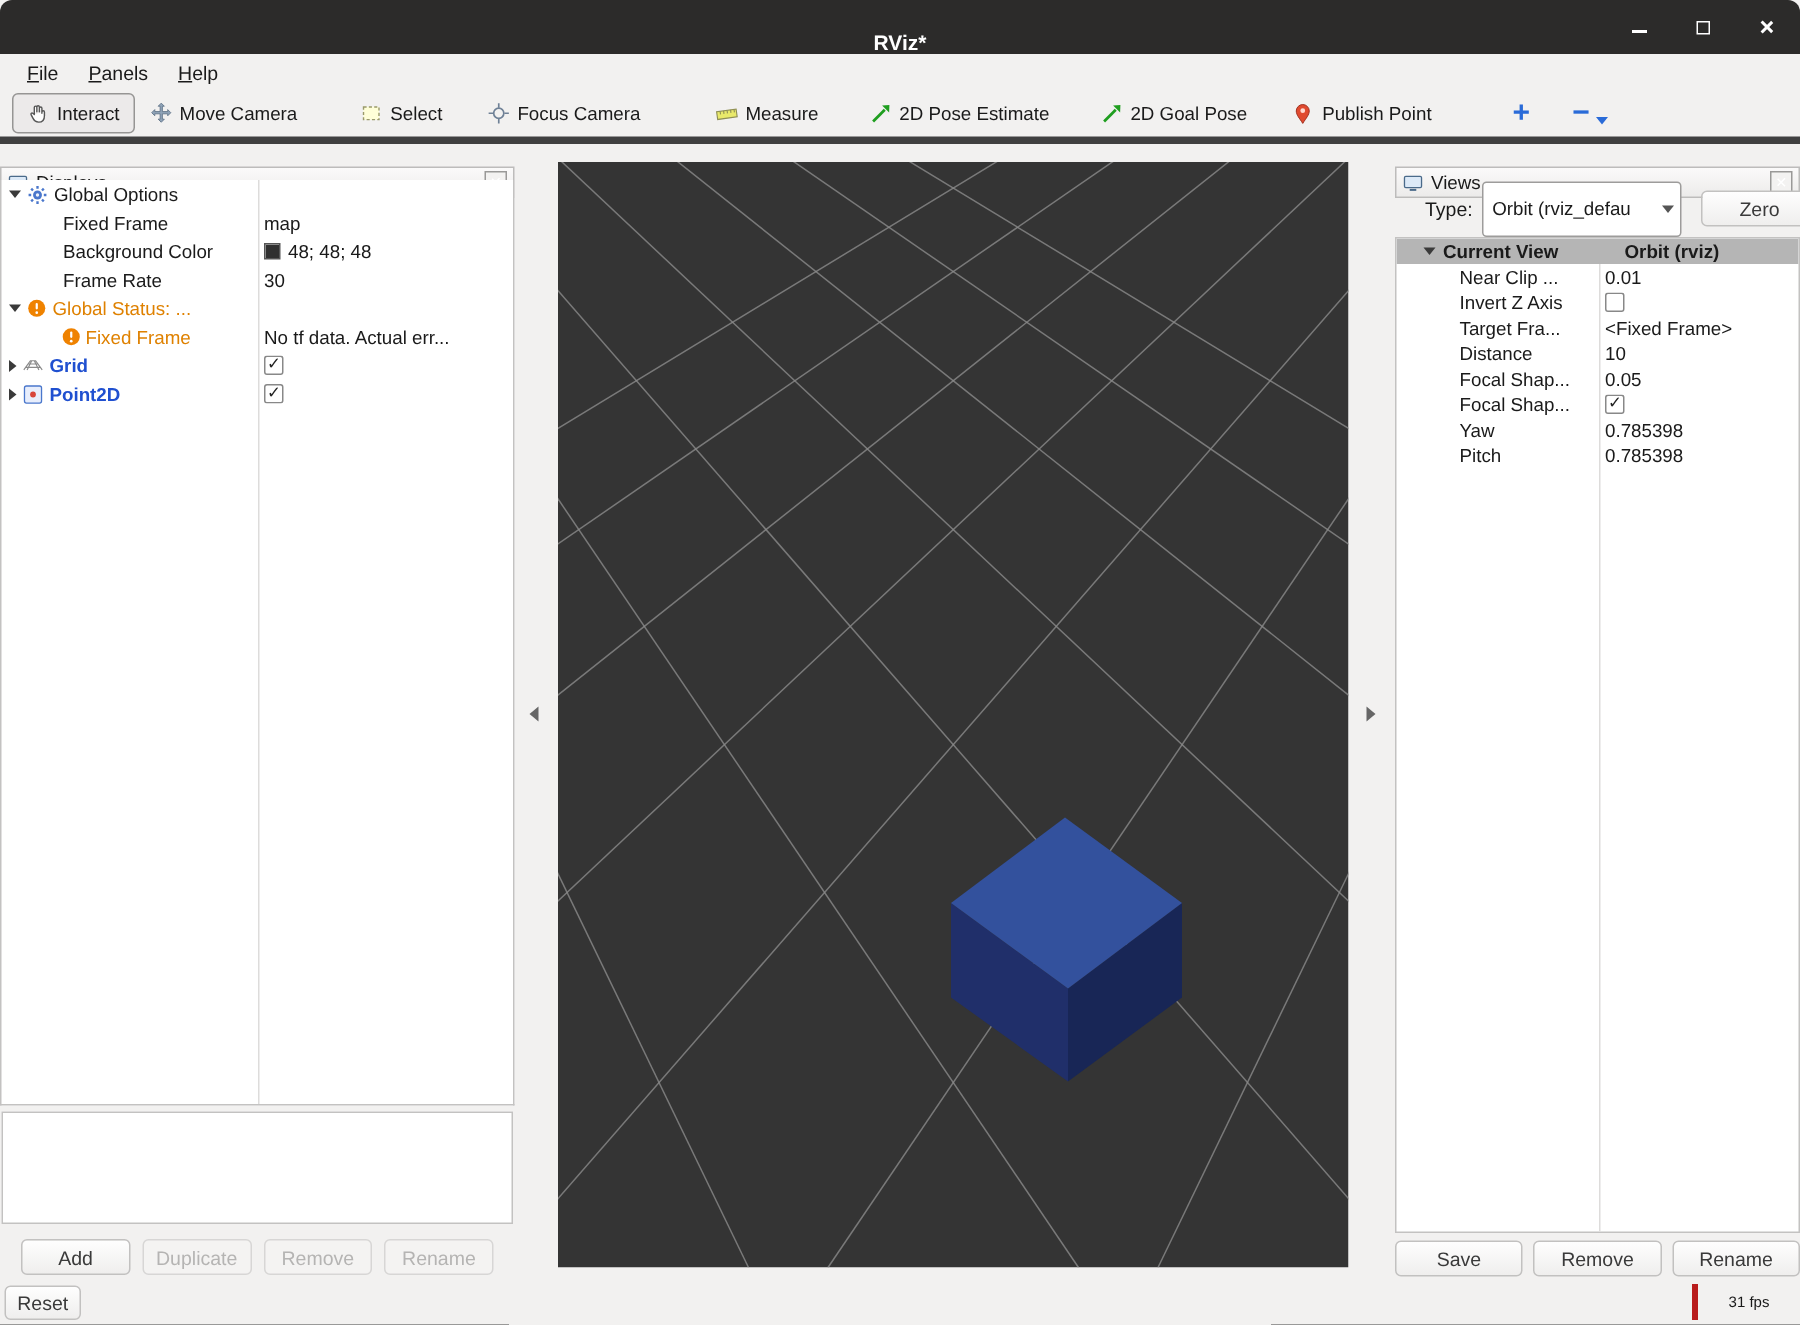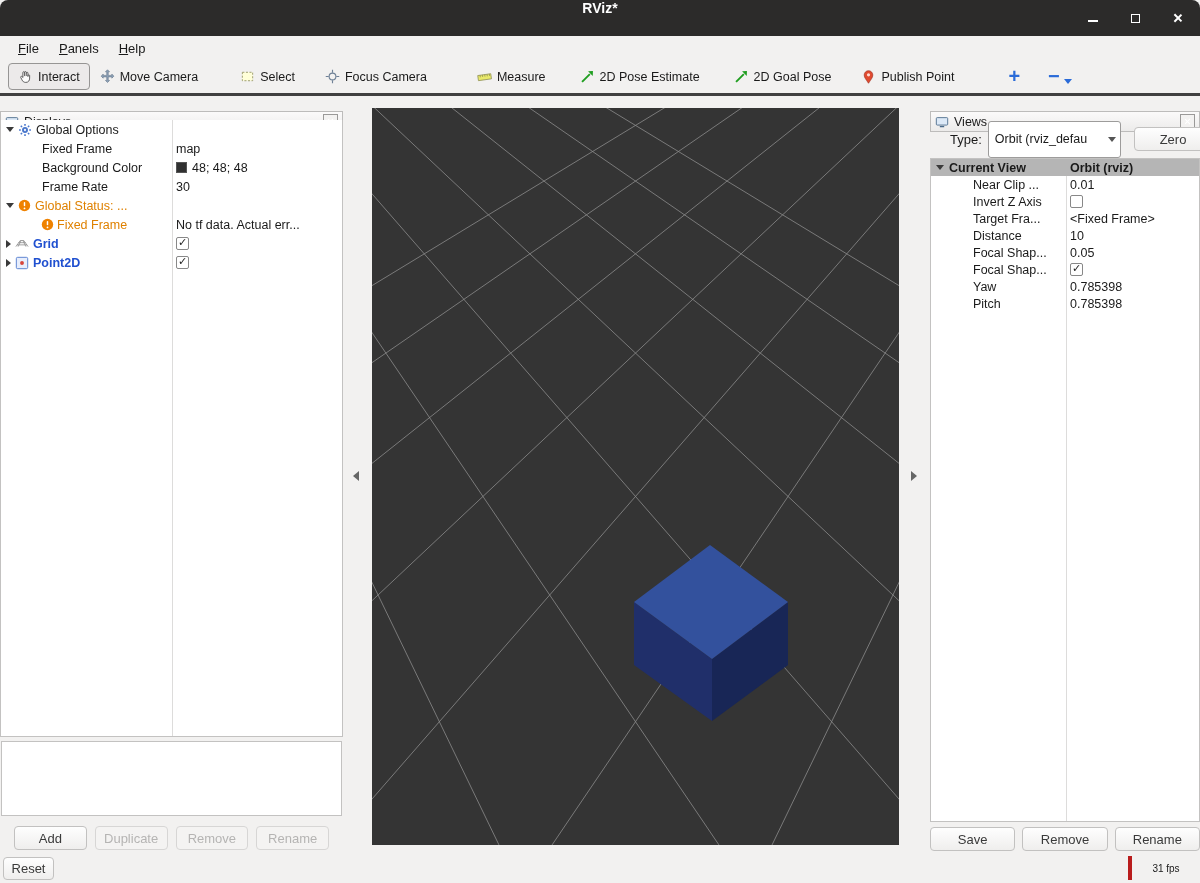--- a/index.html
+++ b/index.html
@@ -6,21 +6,21 @@
   html,body { background:#555; }
   .app {
     position:relative; width:1200px; height:883px; overflow:hidden;
     background:#f2f1f0; font-family:"Liberation Sans", sans-serif;
     font-size:13px; color:#1a1a1a;
   }
   
   .titlebar {
     position:absolute; left:0; top:0; width:1200px; height:36px;
     background:#2c2b2a; border-radius:8px 8px 0 0;
-    display:flex; align-items:flex-start; justify-content:center;
+    display:flex; align-items:flex-end; justify-content:center;
   }
   .titlebar .title { color:#fff; font-weight:bold; font-size:14px; }
   .win-controls { position:absolute; right:16px; top:0; height:36px; display:flex; align-items:center; gap:28px; }
   .winbtn { width:14px; height:14px; display:flex; align-items:center; justify-content:center; cursor:default; }
   .min-bar { width:10px; height:2px; background:#fff; margin-top:6px; }
   .max-box { width:9px; height:9px; border:1.5px solid #fff; }
   .x-icon { position:relative; width:10px; height:10px; color:#fff; }
   .x-icon::before, .x-icon::after {
     content:""; position:absolute; left:4.5px; top:0; width:1.6px; height:10px;
     background:currentColor;
@@ -31,21 +31,21 @@
   .menubar {
     position:absolute; left:0; top:36px; width:1048px; height:24px;
     display:flex; align-items:center; padding-left:8px;
   }
   .menu-item { display:inline-block; padding:2px 10px; font-size:13px; }
   .menu-item::first-letter { text-decoration:underline; }
   
   .toolbar {
     position:absolute; left:0; top:60px; width:1200px; height:36px;
     display:flex; align-items:center; padding-left:8px;
-    border-bottom:3px solid #404040;
+    border-bottom:5px solid #404040;
   }
   .tool {
     display:inline-flex; align-items:center; gap:5px;
     padding:5px 9px; font-size:12.5px; white-space:nowrap;
     border:1px solid transparent;
   }
   .tool.active { background:#eceaea; border:1px solid #969594; border-radius:4px; }
   .tool .ticon { display:inline-flex; width:15px; height:15px; }
   .ml22 { margin-left:22px; } .ml30 { margin-left:30px; } .ml14 { margin-left:14px; } .ml10 { margin-left:10px; }
   .tool-plus, .tool-minus {
@@ -126,21 +126,21 @@
   .vtree {
     position:absolute; left:0; top:59px; width:270px; height:664px;
     background:#fff; border:1px solid #c3c2c1; overflow:hidden;
   }
   .vtree .col-sep { left:135px; }
   .vrow { position:relative; display:flex; height:17px; align-items:center; font-size:12.5px; z-index:1; }
   .vrow:first-child { margin-top:1px; }
   .vname { width:135px; flex:0 0 135px; display:flex; align-items:center; gap:5px; overflow:hidden; white-space:nowrap; }
   .vval  { flex:1; display:flex; align-items:center; padding-left:4px; overflow:hidden; white-space:nowrap; }
   .vrow.current { background:#b5b5b5; font-weight:bold; }
-  .vpad-root  { padding-left:5px; }
+  .vpad-root  { padding-left:5px;margin-left:13px; }
   .vpad-child { padding-left:42px; }
   .vpad-arrow { padding-left:26px; }
   .vbuttons { position:absolute; left:0; top:728px; width:270px; height:24px; display:flex; gap:7px; }
   .vbuttons .btn { flex:1; height:24px; }
   
   .reset-btn { position:absolute; left:3px; top:857px; width:51px; height:23px; }
   .fps-cell {
     position:absolute; left:1128px; top:856px; width:72px; height:24px;
     border-left:4px solid #b91c1c; display:flex; align-items:center; justify-content:center;
     font-size:10px;

